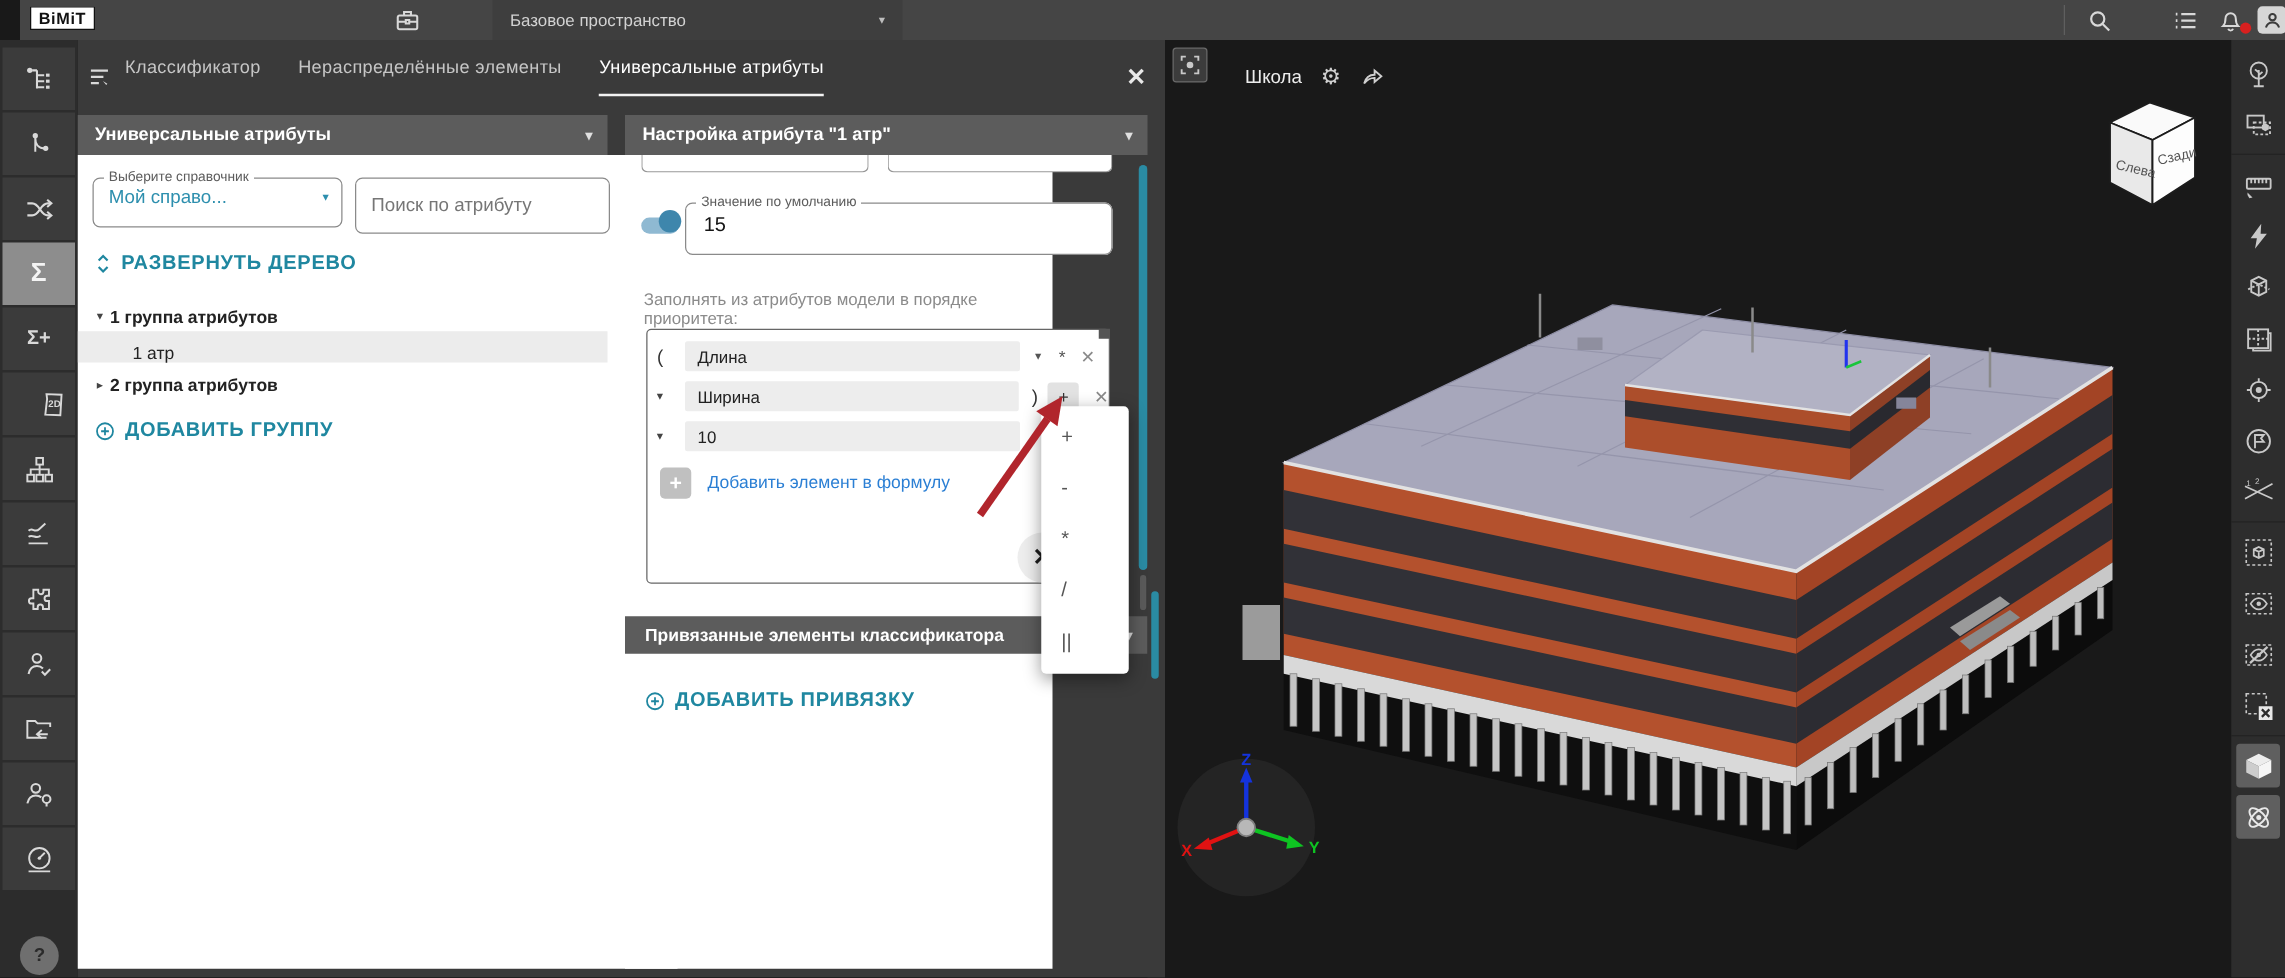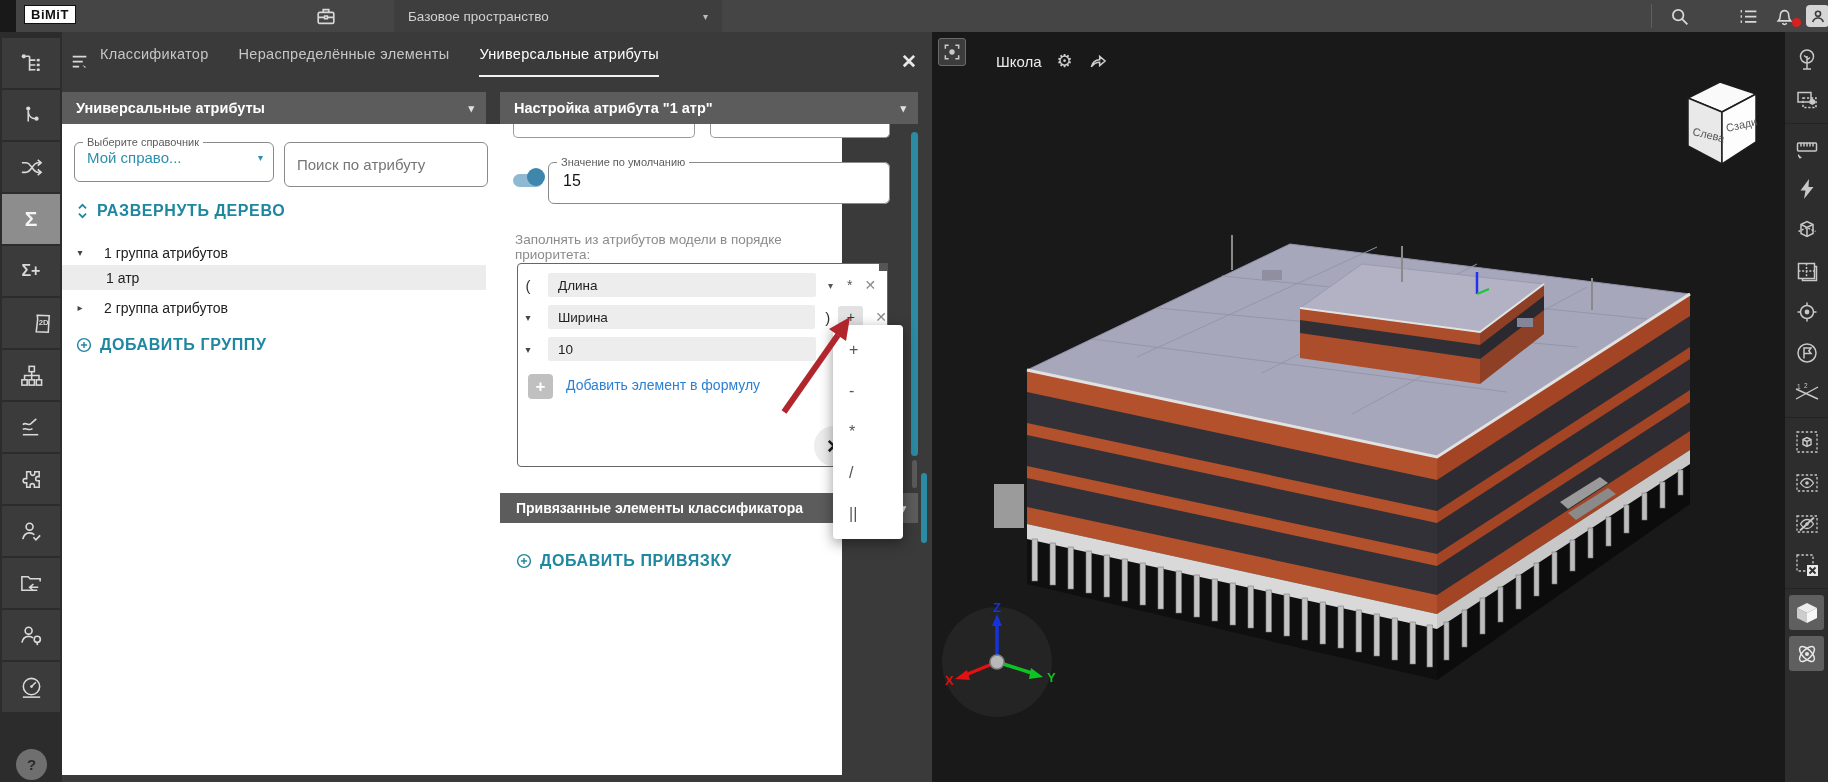--- a/index.html
+++ b/index.html
@@ -51,22 +51,22 @@
   fieldset.fs legend { font-size:11px; color:#5c5c5c; margin-left:8px; padding:0 4px; }
   #ref-fs { left:12px; top:12px; width:200px; height:46px; }
   #ref-val { display:flex; align-items:center; padding:1px 10px 0 12px; color:#2d8fae; font-size:15px; }
   #ref-caret { margin-left:auto; font-size:10px; color:#2d8fae; }
   #search-input { position:absolute; left:222px; top:18px; width:204px; height:45px; border:1px solid #8a8a8a; border-radius:6px; font-size:15px; padding:0 12px; color:#333; font-family:"Liberation Sans",sans-serif; outline:none; }
   #search-input::placeholder { color:#767676; }
   .teal-link { color:#1f87a0; font-weight:bold; font-size:16px; letter-spacing:.6px; display:flex; align-items:center; gap:8px; }
   #expand-tree { left:14px; top:78px; }
   .tree-row { position:absolute; left:0; width:424px; height:25px; display:flex; align-items:center; font-size:14px; color:#222; }
   .tree-caret { width:16px; text-align:center; font-size:10px; color:#444; margin-left:10px; }
-  .tree-row.group span.lbl { font-weight:normal;margin-left:16px; }
-  .tree-row.selected { background:#ececec; }
+  .tree-row.group span.lbl { font-weight:bold; }
+  .tree-row.selected { background:#ececec;align-items:flex-end; }
   .tree-row.selected .lbl { margin-left:44px; }
   #add-group { left:14px; top:212px; }
 
   
   .cutfield { position:absolute; top:-12px; height:26px; border:1px solid #999; border-radius:0 0 5px 5px; border-top:none; background:#fff; }
   #toggle { left:13px; top:50px; width:30px; height:13px; border-radius:7px; background:#8fb9d2; }
   #toggle-knob { left:27px; top:44px; width:18px; height:18px; border-radius:50%; background:#3e86ac; }
   #def-fs { left:48px; top:32px; width:342px; height:48px; }
   #def-val { padding:4px 0 0 14px; font-size:16px; color:#141414; }
   #priority-label { left:15px; top:108px; color:#8b8b8b; font-size:13.5px; }

